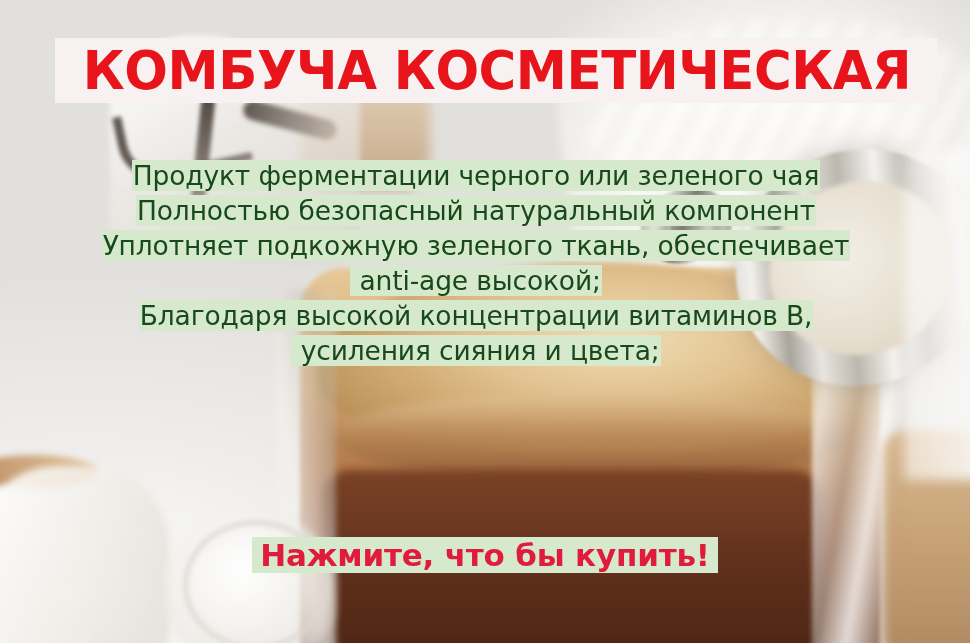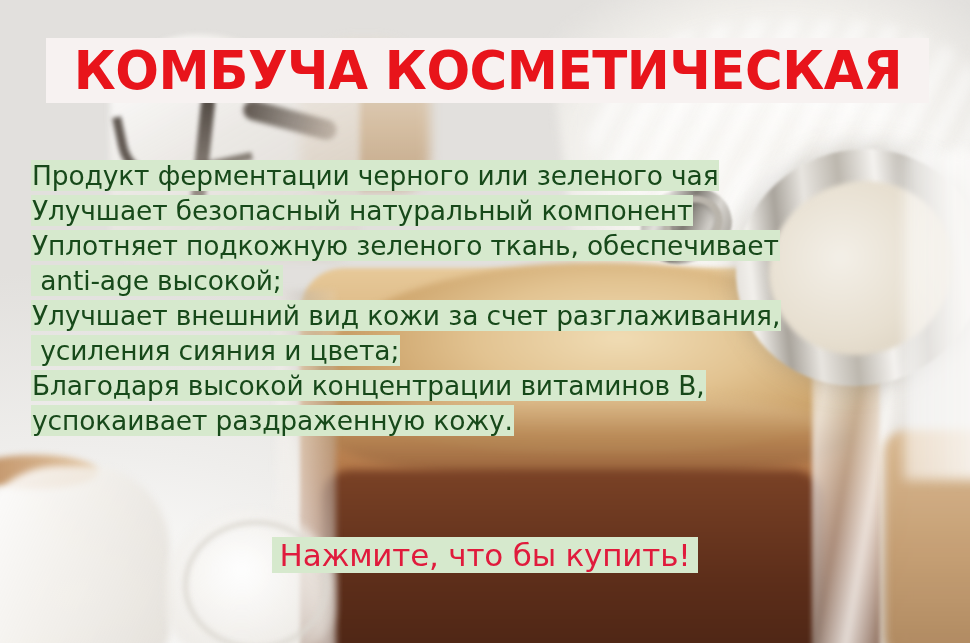--- a/index.html
+++ b/index.html
@@ -299,21 +299,21 @@
   .photo-soften {
     position: absolute;
     inset: 0;
     backdrop-filter: blur(0.4px);
     pointer-events: none;
   }
 
   
   .title-band {
     position: absolute;
-    left: 46px;
+    left: 55px;
     top: 38px;
     width: 883px;
     height: 65px;
     background: #f7f2f1;
     display: flex;
     align-items: center;
     justify-content: center;
   }
   .title-text {
     color: #e8141b;
@@ -332,20 +332,21 @@
     position: absolute;
     left: 31px;
     top: 158px;
     width: 890px;
   }
   .copy-line {
     display: block;
     line-height: 35px;
     height: 35px;
     white-space: pre;
+    text-align: center;
   }
   .copy-line > span {
     background: #d6e9cd;
     color: #17491a;
     font-family: "DejaVu Sans", "Liberation Sans", sans-serif;
     font-size: 26.5px;
     line-height: 35px;
     letter-spacing: -0.15px;
     box-decoration-break: clone;
     -webkit-box-decoration-break: clone;
@@ -357,21 +358,21 @@
     position: absolute;
     left: 0;
     top: 533px;
     width: 970px;
     text-align: center;
   }
   .cta-text {
     background: #d6e9cd;
     color: #e01b3c;
     font-family: "DejaVu Sans", "Liberation Sans", sans-serif;
-    font-weight: 400;
+    font-weight: 700;
     font-size: 31px;
     line-height: 44px;
     letter-spacing: -0.2px;
     padding: 0 8px;
     white-space: pre;
   }
 </style>
 </head>
 <body>
 
@@ -412,26 +413,24 @@
 
     <div class="photo-soften"></div>
   </div>
 
   <div class="title-band">
     <div class="title-text">КОМБУЧА КОСМЕТИЧЕСКАЯ</div>
   </div>
 
   <div class="copy">
     <div class="copy-line"><span>Продукт ферментации черного или зеленого чая</span></div>
-    <div class="copy-line"><span>Улучшает безопасный натуральный компонент</span></div>
+    <div class="copy-line"><span>Полностью безопасный натуральный компонент</span></div>
     <div class="copy-line"><span>Уплотняет подкожную зеленого ткань, обеспечивает</span></div>
     <div class="copy-line"><span> anti-age высокой;</span></div>
-    <div class="copy-line"><span>Улучшает внешний вид кожи за счет разглаживания,</span></div>
+    <div class="copy-line"><span>Благодаря высокой концентрации витаминов В,</span></div>
     <div class="copy-line"><span> усиления сияния и цвета;</span></div>
-    <div class="copy-line"><span>Благодаря высокой концентрации витаминов В,</span></div>
-    <div class="copy-line"><span>успокаивает раздраженную кожу.</span></div>
   </div>
 
   <div class="cta">
     <span class="cta-text">Нажмите, что бы купить!</span>
   </div>
 
 </div>
 
 </body></html>

